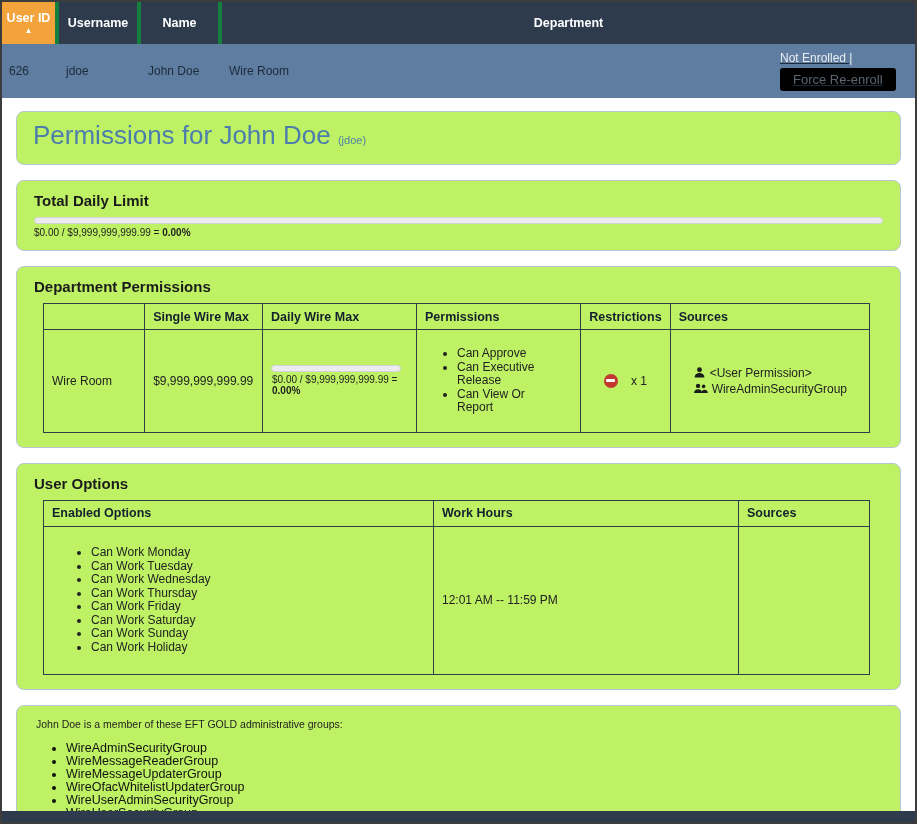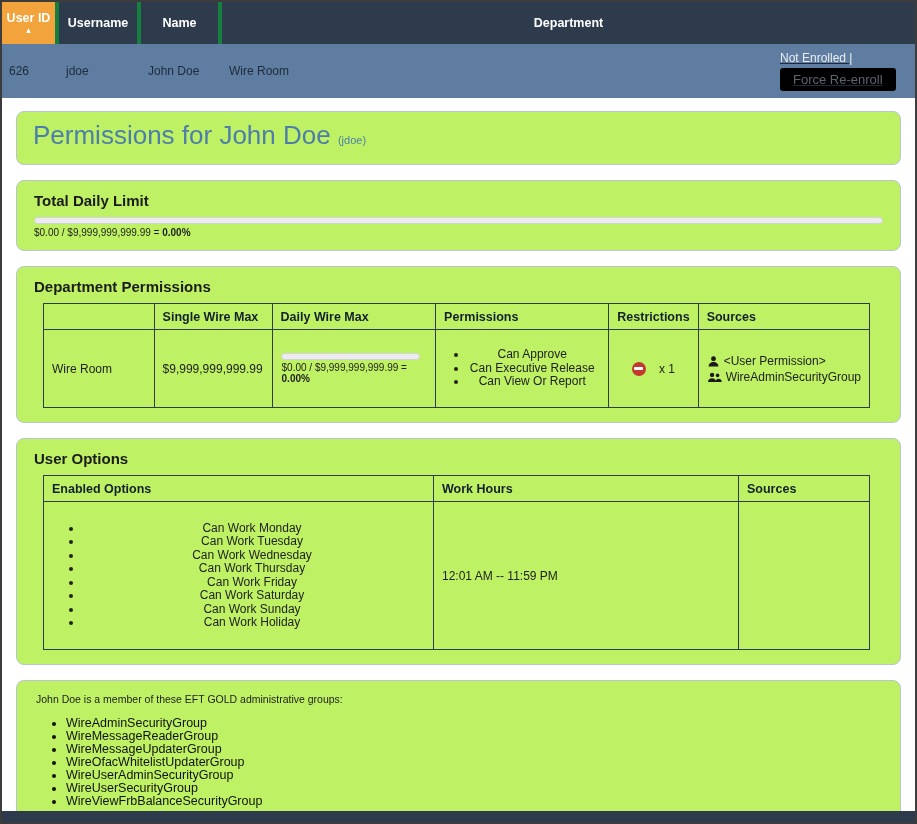--- a/index.html
+++ b/index.html
@@ -58,34 +58,34 @@
   .progress-caption b { font-weight: bold; }
 
   
   table.inner { border-collapse: collapse; margin: 2px 14px 2px 10px; width: calc(100% - 24px); }
   table.inner th, table.inner td { border: 1px solid #2e3c4e; padding: 5px 8px; text-align: left; }
   table.inner th { font-size: 12.5px; font-weight: bold; color: #13202e; height: 26px; }
   table.inner td { font-size: 12px; color: #222; vertical-align: middle; }
 
   .dept-row td { height: 78px; }
   td.daily-cell .progress-track { margin: 0 0 2px 0; width: 95%; }
-  ul.bullets { margin: 4px; padding-left: 20px; text-align: center; }
+  ul.bullets { margin: 12px; padding-left: 20px; }
   ul.bullets li { font-size: 12px; color: #222; line-height: 13.5px; }
 
   .restriction-wrap { display: flex; align-items: center; justify-content: center; gap: 13px; }
   .no-entry-icon {
     width: 14px; height: 14px; border-radius: 50%; background: #c3392f;
     position: relative; display: inline-block; flex: 0 0 auto;
   }
   .no-entry-icon::after {
     content: ""; position: absolute; left: 2.5px; right: 2.5px; top: 5.5px;
     height: 3px; background: #fff; border-radius: 1px;
   }
 
-  .source-line { display: flex; align-items: flex-end; gap: 4px; margin: 2px 0; }
+  .source-line { display: flex; align-items: flex-start; gap: 4px; margin: 2px 14px; }
   .source-line svg { flex: 0 0 auto; }
 
   .uo-row td { height: 148px; }
   .uo-row ul.bullets { padding-left: 27px; }
 
   
   .eft-desc { font-size: 10.5px; color: #222; margin: 3px 0 12px 3px; }
   ul.groups { padding-left: 33px; margin: 0; }
   ul.groups li { font-size: 12.5px; color: #111; line-height: 13px; }
 

